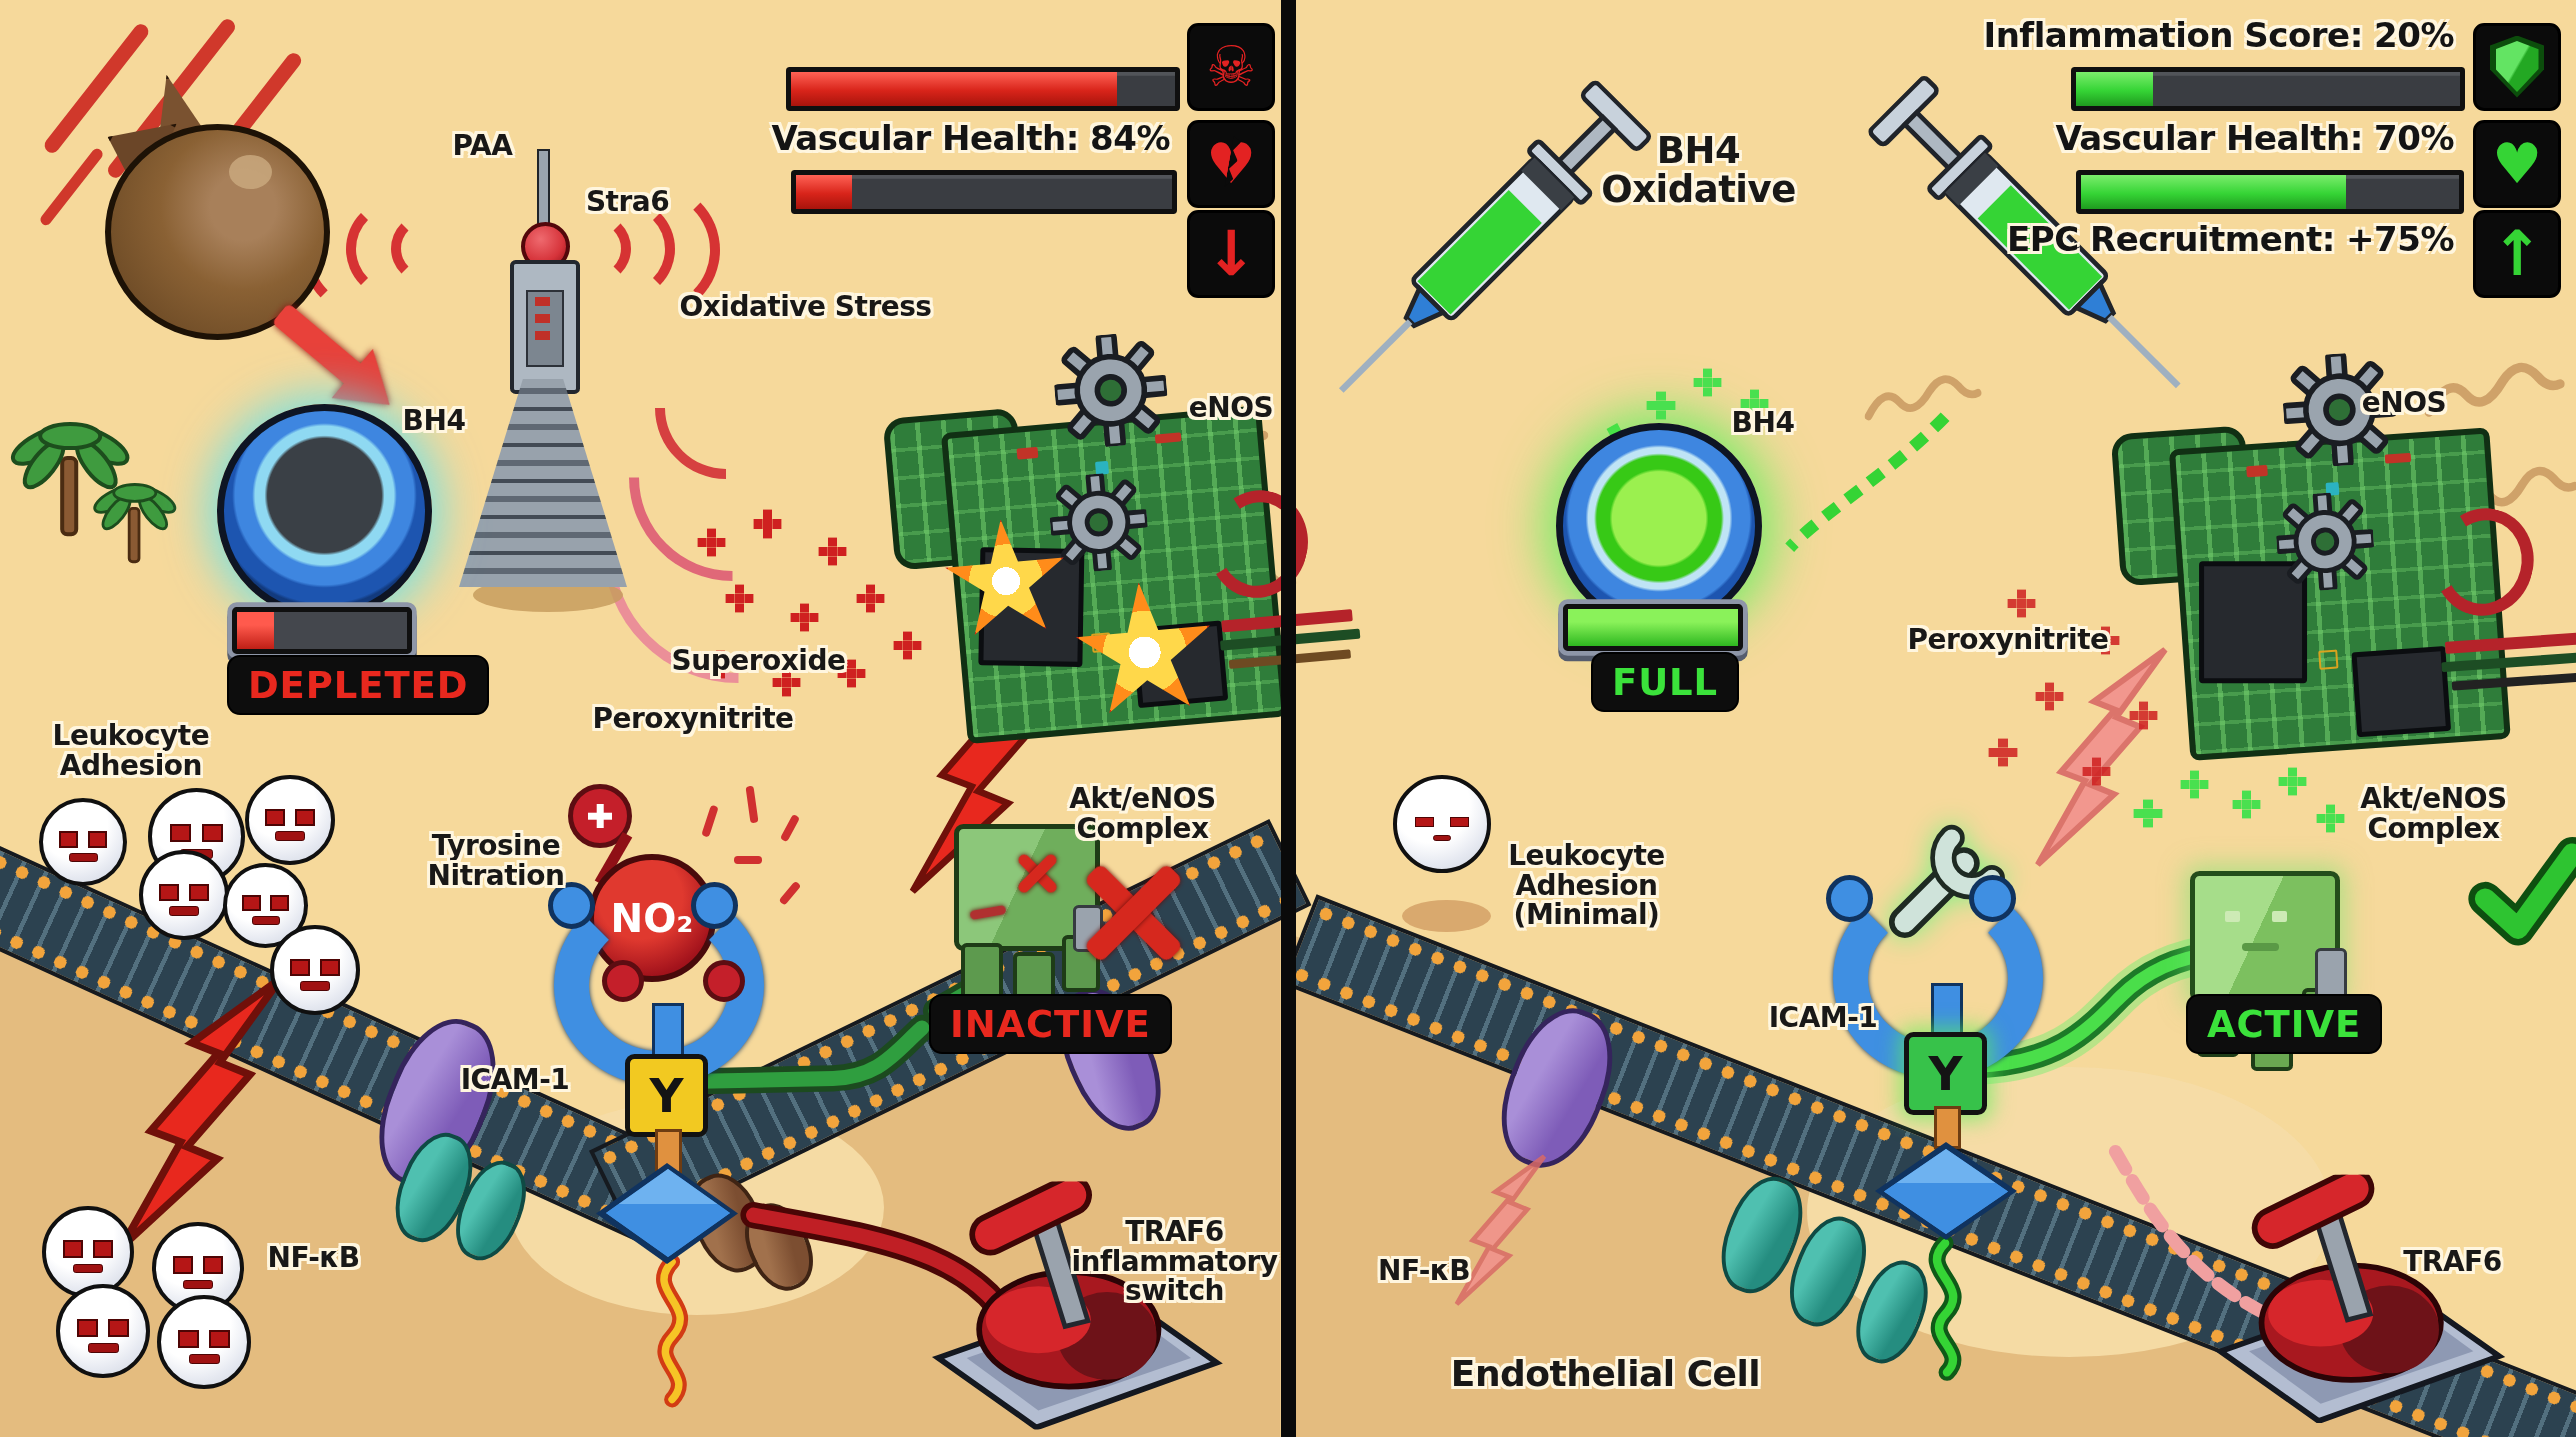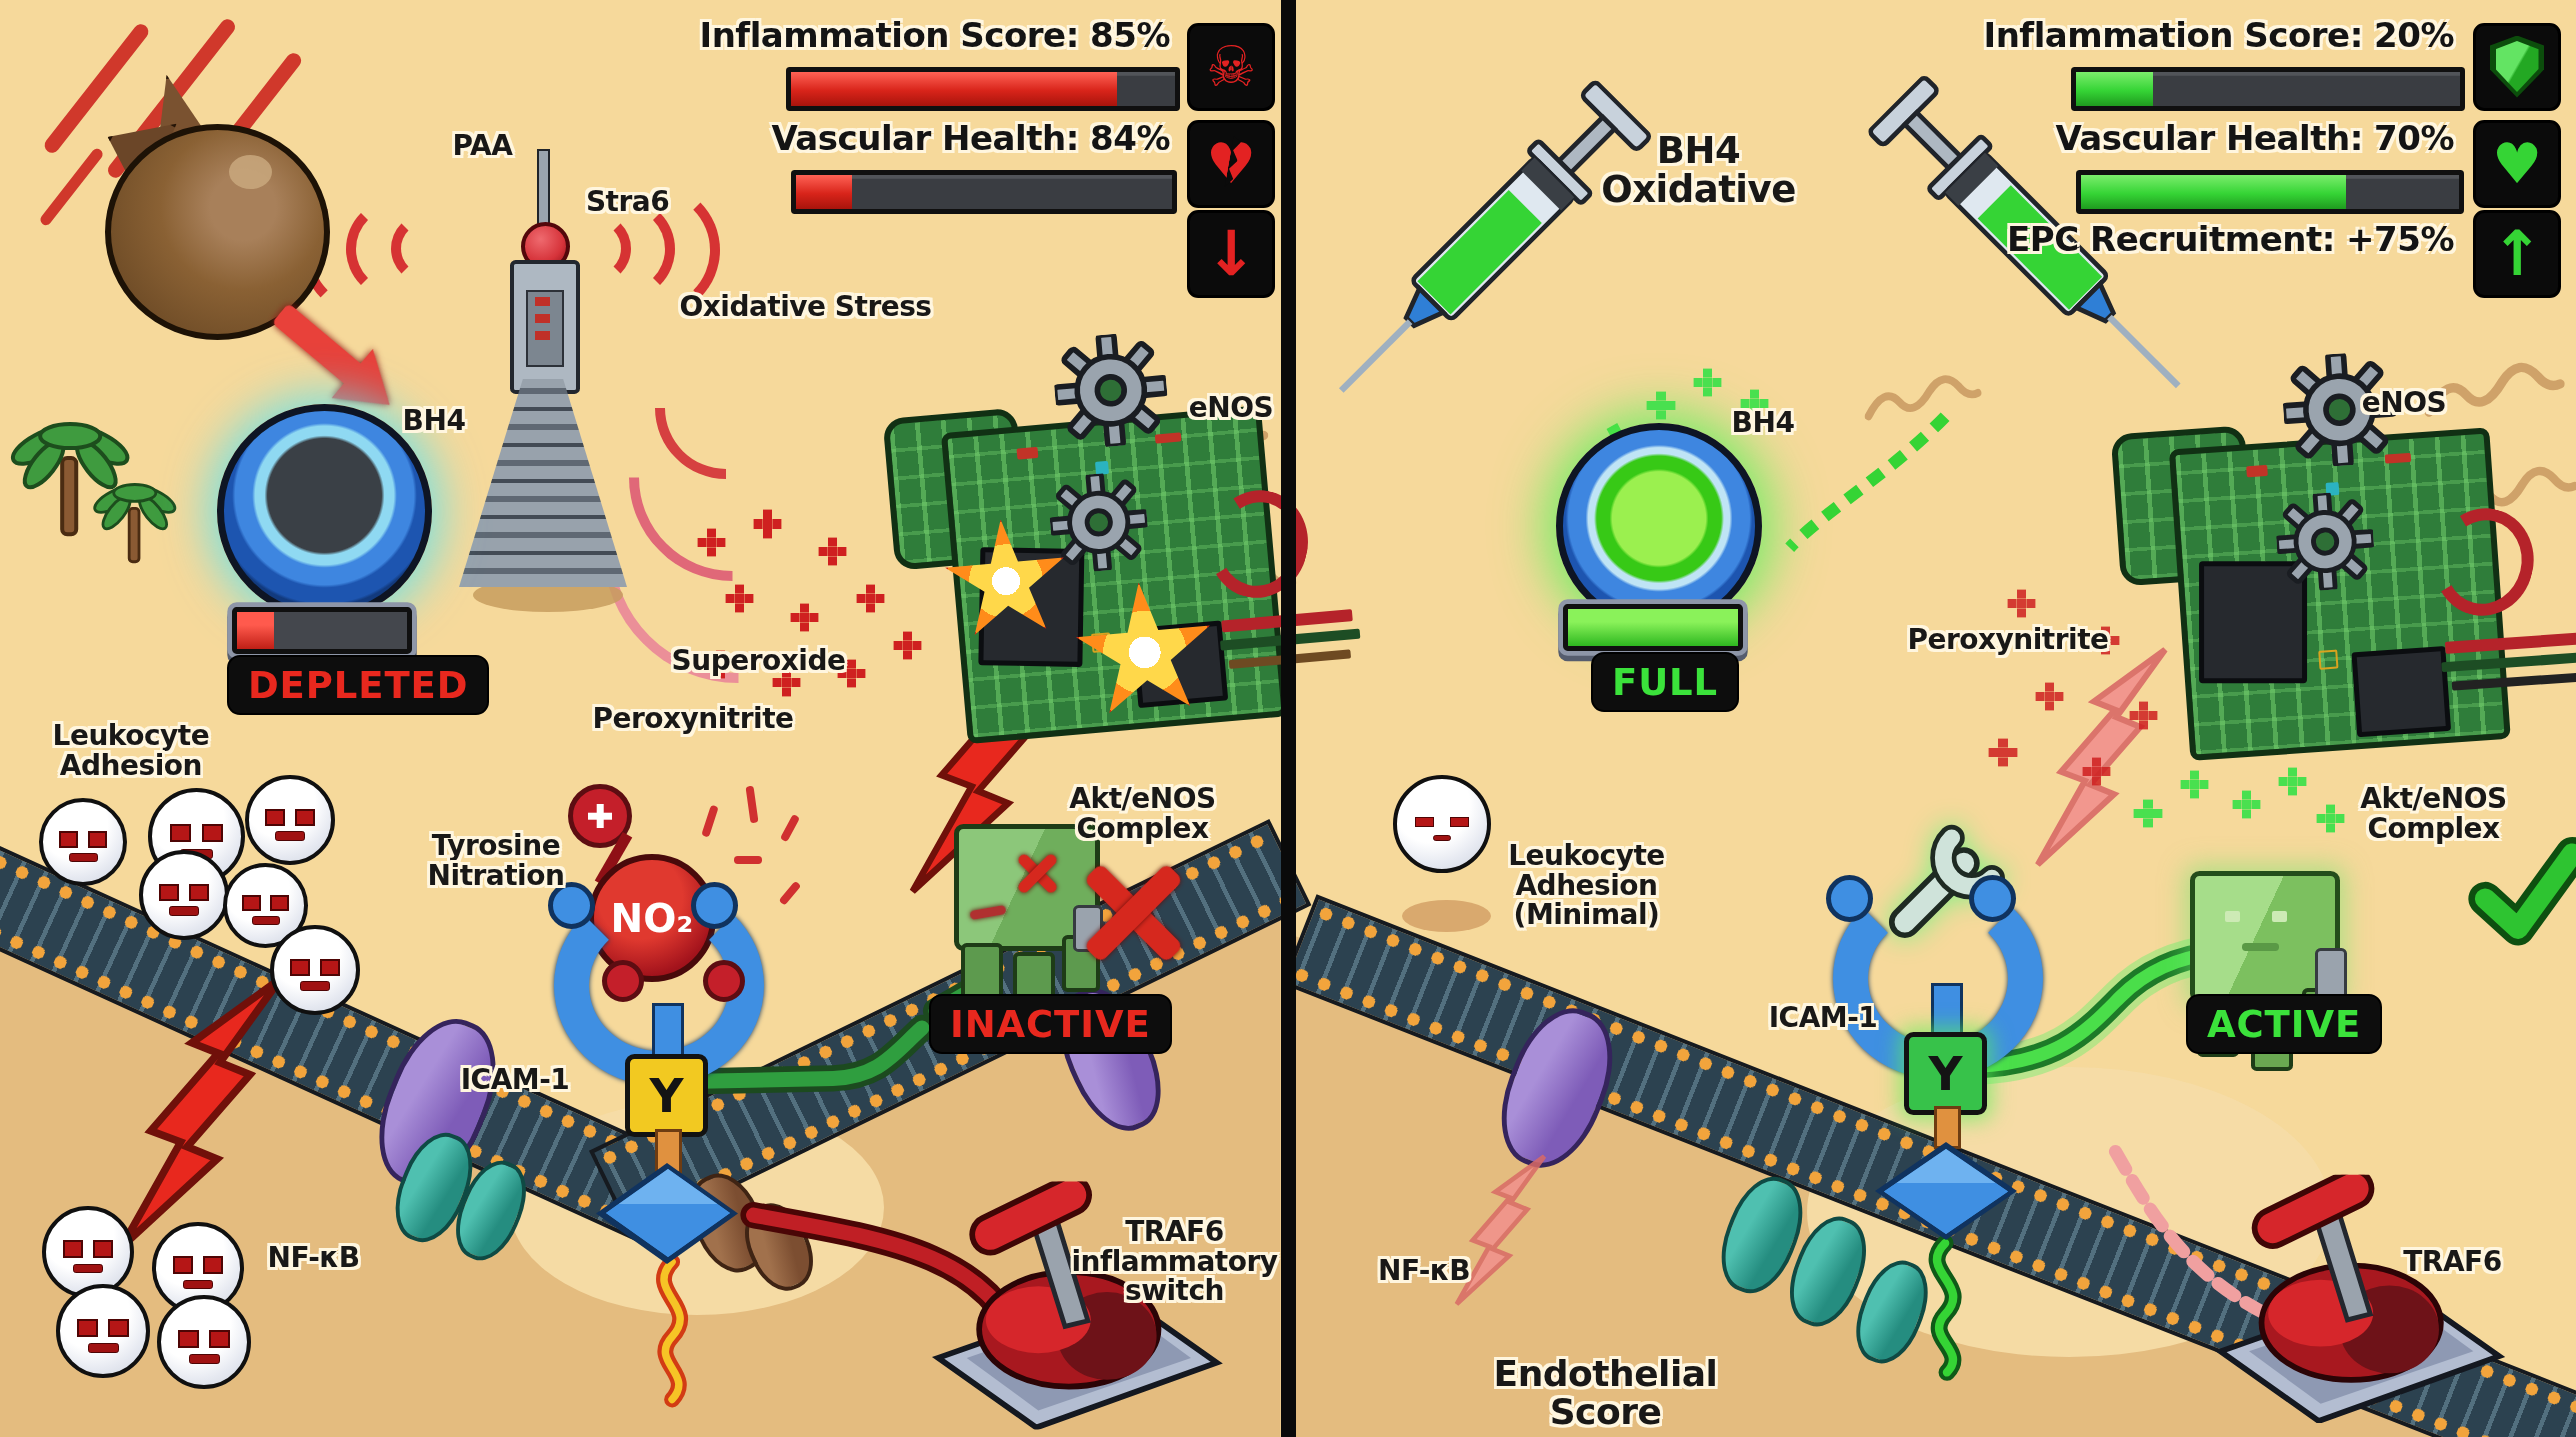--- a/index.html
+++ b/index.html
@@ -561,24 +561,23 @@
       <i class="m"></i>
     </div>
   <div class="abs" style="left:1402px;top:900px;width:89px;height:32px;background:#d9a96e;border-radius:50%;z-index:3"></div>
   <div class="lbl" style="left:1451px;top:841px;width:271px">
     <div>Leukocyte</div>
     <div>Adhesion</div>
     <div>(Minimal)</div>
   </div>
 
   <div class="lbl" style="left:1340px;top:1256px;width:168px">NF-κB</div>
-  <div class="lbl" style="left:1437px;top:1355px;width:337px;font-size:36px">Endothelial Score</div>
+  <div class="lbl" style="left:1437px;top:1355px;width:337px;font-size:36px">Endothelial Cell</div>
   <div class="lbl" style="left:2359px;top:1247px;width:187px">TRAF6</div>
 
-  <div class="hud-label" style="left:646px;top:15px">Inflammation Score: 85%</div>
   <div class="hud-bar" style="left:786px;top:67px;width:384px">
     <div class="hud-fill red" style="width: 85%;"></div>
   </div>
   <div class="tile" style="left:1187px;top:22.5px">
     <span class="glyph red">☠</span>
   </div>
   <div class="hud-label" style="left:646px;top:118px">Vascular Health: 84%</div>
   <div class="hud-bar" style="left:791px;top:170px;width:376px">
     <div class="hud-fill red" style="width: 15%;"></div>
   </div>

